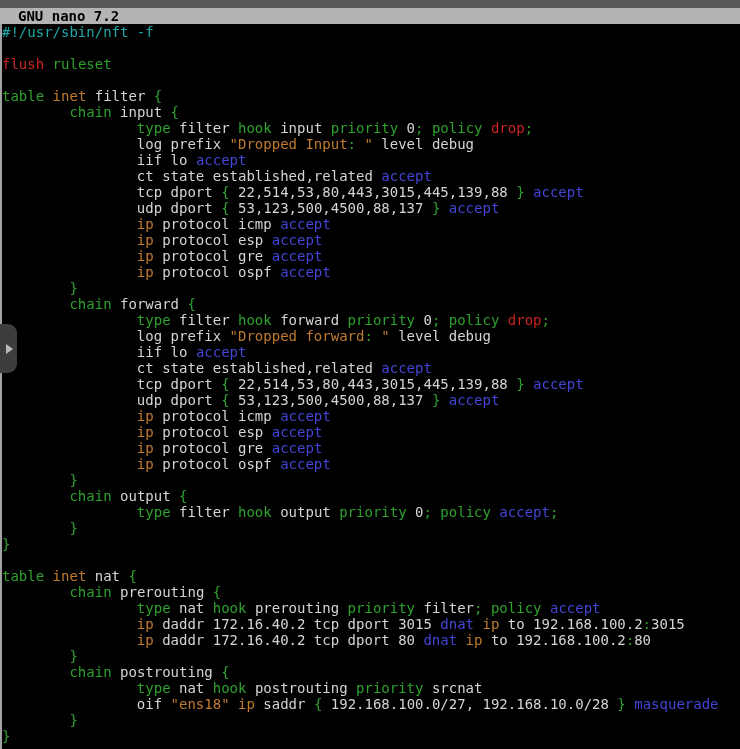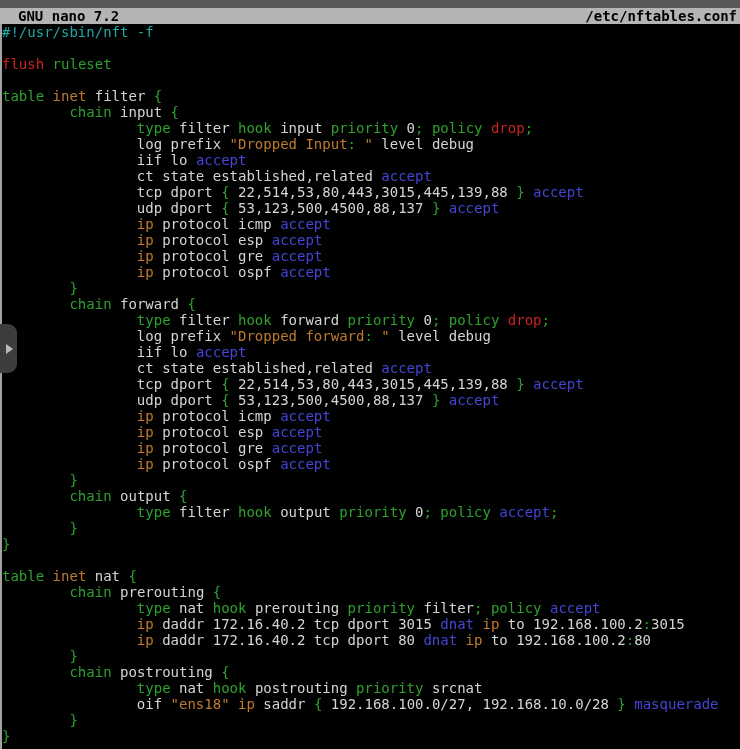--- a/index.html
+++ b/index.html
@@ -50,21 +50,20 @@
   }
 </style>
 </head>
 <body>
 
 <div class="screen">
   <div class="top-strip"></div>
 
   <div class="titlebar">
     <span class="left">GNU nano 7.2</span>
-    <span class="right">/etc/nftables.conf</span>
   </div>
 
   <div class="left-edge"></div>
 
   <div class="terminal"><div class="ln"><span style="color: rgb(31, 168, 168);">#!/usr/sbin/nft -f</span></div><div class="ln"> </div><div class="ln"><span style="color: rgb(204, 34, 34);">flush</span><span style="color: rgb(212, 212, 212);"> </span><span style="color: rgb(46, 161, 46);">ruleset</span></div><div class="ln"> </div><div class="ln"><span style="color: rgb(46, 161, 46);">table</span><span style="color: rgb(212, 212, 212);"> </span><span style="color: rgb(192, 122, 48);">inet</span><span style="color: rgb(212, 212, 212);"> filter </span><span style="color: rgb(46, 161, 46);">{</span></div><div class="ln"><span style="color: rgb(212, 212, 212);">        </span><span style="color: rgb(46, 161, 46);">chain</span><span style="color: rgb(212, 212, 212);"> input </span><span style="color: rgb(46, 161, 46);">{</span></div><div class="ln"><span style="color: rgb(212, 212, 212);">                </span><span style="color: rgb(46, 161, 46);">type</span><span style="color: rgb(212, 212, 212);"> filter </span><span style="color: rgb(46, 161, 46);">hook</span><span style="color: rgb(212, 212, 212);"> input </span><span style="color: rgb(46, 161, 46);">priority</span><span style="color: rgb(212, 212, 212);"> 0</span><span style="color: rgb(46, 161, 46);">;</span><span style="color: rgb(212, 212, 212);"> </span><span style="color: rgb(46, 161, 46);">policy</span><span style="color: rgb(212, 212, 212);"> </span><span style="color: rgb(204, 34, 34);">drop</span><span style="color: rgb(46, 161, 46);">;</span></div><div class="ln"><span style="color: rgb(212, 212, 212);">                log prefix </span><span style="color: rgb(192, 122, 48);">"Dropped Input</span><span style="color: rgb(46, 161, 46);">:</span><span style="color: rgb(192, 122, 48);"> "</span><span style="color: rgb(212, 212, 212);"> level debug</span></div><div class="ln"><span style="color: rgb(212, 212, 212);">                iif lo </span><span style="color: rgb(69, 69, 216);">accept</span></div><div class="ln"><span style="color: rgb(212, 212, 212);">                ct state established,related </span><span style="color: rgb(69, 69, 216);">accept</span></div><div class="ln"><span style="color: rgb(212, 212, 212);">                tcp dport </span><span style="color: rgb(46, 161, 46);">{</span><span style="color: rgb(212, 212, 212);"> 22,514,53,80,443,3015,445,139,88 </span><span style="color: rgb(46, 161, 46);">}</span><span style="color: rgb(212, 212, 212);"> </span><span style="color: rgb(69, 69, 216);">accept</span></div><div class="ln"><span style="color: rgb(212, 212, 212);">                udp dport </span><span style="color: rgb(46, 161, 46);">{</span><span style="color: rgb(212, 212, 212);"> 53,123,500,4500,88,137 </span><span style="color: rgb(46, 161, 46);">}</span><span style="color: rgb(212, 212, 212);"> </span><span style="color: rgb(69, 69, 216);">accept</span></div><div class="ln"><span style="color: rgb(212, 212, 212);">                </span><span style="color: rgb(192, 122, 48);">ip</span><span style="color: rgb(212, 212, 212);"> protocol icmp </span><span style="color: rgb(69, 69, 216);">accept</span></div><div class="ln"><span style="color: rgb(212, 212, 212);">                </span><span style="color: rgb(192, 122, 48);">ip</span><span style="color: rgb(212, 212, 212);"> protocol esp </span><span style="color: rgb(69, 69, 216);">accept</span></div><div class="ln"><span style="color: rgb(212, 212, 212);">                </span><span style="color: rgb(192, 122, 48);">ip</span><span style="color: rgb(212, 212, 212);"> protocol gre </span><span style="color: rgb(69, 69, 216);">accept</span></div><div class="ln"><span style="color: rgb(212, 212, 212);">                </span><span style="color: rgb(192, 122, 48);">ip</span><span style="color: rgb(212, 212, 212);"> protocol ospf </span><span style="color: rgb(69, 69, 216);">accept</span></div><div class="ln"><span style="color: rgb(212, 212, 212);">        </span><span style="color: rgb(46, 161, 46);">}</span></div><div class="ln"><span style="color: rgb(212, 212, 212);">        </span><span style="color: rgb(46, 161, 46);">chain</span><span style="color: rgb(212, 212, 212);"> forward </span><span style="color: rgb(46, 161, 46);">{</span></div><div class="ln"><span style="color: rgb(212, 212, 212);">                </span><span style="color: rgb(46, 161, 46);">type</span><span style="color: rgb(212, 212, 212);"> filter </span><span style="color: rgb(46, 161, 46);">hook</span><span style="color: rgb(212, 212, 212);"> forward </span><span style="color: rgb(46, 161, 46);">priority</span><span style="color: rgb(212, 212, 212);"> 0</span><span style="color: rgb(46, 161, 46);">;</span><span style="color: rgb(212, 212, 212);"> </span><span style="color: rgb(46, 161, 46);">policy</span><span style="color: rgb(212, 212, 212);"> </span><span style="color: rgb(204, 34, 34);">drop</span><span style="color: rgb(46, 161, 46);">;</span></div><div class="ln"><span style="color: rgb(212, 212, 212);">                log prefix </span><span style="color: rgb(192, 122, 48);">"Dropped forward</span><span style="color: rgb(46, 161, 46);">:</span><span style="color: rgb(192, 122, 48);"> "</span><span style="color: rgb(212, 212, 212);"> level debug</span></div><div class="ln"><span style="color: rgb(212, 212, 212);">                iif lo </span><span style="color: rgb(69, 69, 216);">accept</span></div><div class="ln"><span style="color: rgb(212, 212, 212);">                ct state established,related </span><span style="color: rgb(69, 69, 216);">accept</span></div><div class="ln"><span style="color: rgb(212, 212, 212);">                tcp dport </span><span style="color: rgb(46, 161, 46);">{</span><span style="color: rgb(212, 212, 212);"> 22,514,53,80,443,3015,445,139,88 </span><span style="color: rgb(46, 161, 46);">}</span><span style="color: rgb(212, 212, 212);"> </span><span style="color: rgb(69, 69, 216);">accept</span></div><div class="ln"><span style="color: rgb(212, 212, 212);">                udp dport </span><span style="color: rgb(46, 161, 46);">{</span><span style="color: rgb(212, 212, 212);"> 53,123,500,4500,88,137 </span><span style="color: rgb(46, 161, 46);">}</span><span style="color: rgb(212, 212, 212);"> </span><span style="color: rgb(69, 69, 216);">accept</span></div><div class="ln"><span style="color: rgb(212, 212, 212);">                </span><span style="color: rgb(192, 122, 48);">ip</span><span style="color: rgb(212, 212, 212);"> protocol icmp </span><span style="color: rgb(69, 69, 216);">accept</span></div><div class="ln"><span style="color: rgb(212, 212, 212);">                </span><span style="color: rgb(192, 122, 48);">ip</span><span style="color: rgb(212, 212, 212);"> protocol esp </span><span style="color: rgb(69, 69, 216);">accept</span></div><div class="ln"><span style="color: rgb(212, 212, 212);">                </span><span style="color: rgb(192, 122, 48);">ip</span><span style="color: rgb(212, 212, 212);"> protocol gre </span><span style="color: rgb(69, 69, 216);">accept</span></div><div class="ln"><span style="color: rgb(212, 212, 212);">                </span><span style="color: rgb(192, 122, 48);">ip</span><span style="color: rgb(212, 212, 212);"> protocol ospf </span><span style="color: rgb(69, 69, 216);">accept</span></div><div class="ln"><span style="color: rgb(212, 212, 212);">        </span><span style="color: rgb(46, 161, 46);">}</span></div><div class="ln"><span style="color: rgb(212, 212, 212);">        </span><span style="color: rgb(46, 161, 46);">chain</span><span style="color: rgb(212, 212, 212);"> output </span><span style="color: rgb(46, 161, 46);">{</span></div><div class="ln"><span style="color: rgb(212, 212, 212);">                </span><span style="color: rgb(46, 161, 46);">type</span><span style="color: rgb(212, 212, 212);"> filter </span><span style="color: rgb(46, 161, 46);">hook</span><span style="color: rgb(212, 212, 212);"> output </span><span style="color: rgb(46, 161, 46);">priority</span><span style="color: rgb(212, 212, 212);"> 0</span><span style="color: rgb(46, 161, 46);">;</span><span style="color: rgb(212, 212, 212);"> </span><span style="color: rgb(46, 161, 46);">policy</span><span style="color: rgb(212, 212, 212);"> </span><span style="color: rgb(69, 69, 216);">accept</span><span style="color: rgb(46, 161, 46);">;</span></div><div class="ln"><span style="color: rgb(212, 212, 212);">        </span><span style="color: rgb(46, 161, 46);">}</span></div><div class="ln"><span style="color: rgb(46, 161, 46);">}</span></div><div class="ln"> </div><div class="ln"><span style="color: rgb(46, 161, 46);">table</span><span style="color: rgb(212, 212, 212);"> </span><span style="color: rgb(192, 122, 48);">inet</span><span style="color: rgb(212, 212, 212);"> nat </span><span style="color: rgb(46, 161, 46);">{</span></div><div class="ln"><span style="color: rgb(212, 212, 212);">        </span><span style="color: rgb(46, 161, 46);">chain</span><span style="color: rgb(212, 212, 212);"> prerouting </span><span style="color: rgb(46, 161, 46);">{</span></div><div class="ln"><span style="color: rgb(212, 212, 212);">                </span><span style="color: rgb(46, 161, 46);">type</span><span style="color: rgb(212, 212, 212);"> nat </span><span style="color: rgb(46, 161, 46);">hook</span><span style="color: rgb(212, 212, 212);"> prerouting </span><span style="color: rgb(46, 161, 46);">priority</span><span style="color: rgb(212, 212, 212);"> filter</span><span style="color: rgb(46, 161, 46);">;</span><span style="color: rgb(212, 212, 212);"> </span><span style="color: rgb(46, 161, 46);">policy</span><span style="color: rgb(212, 212, 212);"> </span><span style="color: rgb(69, 69, 216);">accept</span></div><div class="ln"><span style="color: rgb(212, 212, 212);">                </span><span style="color: rgb(192, 122, 48);">ip</span><span style="color: rgb(212, 212, 212);"> daddr 172.16.40.2 tcp dport 3015 </span><span style="color: rgb(69, 69, 216);">dnat</span><span style="color: rgb(212, 212, 212);"> </span><span style="color: rgb(192, 122, 48);">ip</span><span style="color: rgb(212, 212, 212);"> to 192.168.100.2</span><span style="color: rgb(46, 161, 46);">:</span><span style="color: rgb(212, 212, 212);">3015</span></div><div class="ln"><span style="color: rgb(212, 212, 212);">                </span><span style="color: rgb(192, 122, 48);">ip</span><span style="color: rgb(212, 212, 212);"> daddr 172.16.40.2 tcp dport 80 </span><span style="color: rgb(69, 69, 216);">dnat</span><span style="color: rgb(212, 212, 212);"> </span><span style="color: rgb(192, 122, 48);">ip</span><span style="color: rgb(212, 212, 212);"> to 192.168.100.2</span><span style="color: rgb(46, 161, 46);">:</span><span style="color: rgb(212, 212, 212);">80</span></div><div class="ln"><span style="color: rgb(212, 212, 212);">        </span><span style="color: rgb(46, 161, 46);">}</span></div><div class="ln"><span style="color: rgb(212, 212, 212);">        </span><span style="color: rgb(46, 161, 46);">chain</span><span style="color: rgb(212, 212, 212);"> postrouting </span><span style="color: rgb(46, 161, 46);">{</span></div><div class="ln"><span style="color: rgb(212, 212, 212);">                </span><span style="color: rgb(46, 161, 46);">type</span><span style="color: rgb(212, 212, 212);"> nat </span><span style="color: rgb(46, 161, 46);">hook</span><span style="color: rgb(212, 212, 212);"> postrouting </span><span style="color: rgb(46, 161, 46);">priority</span><span style="color: rgb(212, 212, 212);"> srcnat</span></div><div class="ln"><span style="color: rgb(212, 212, 212);">                oif </span><span style="color: rgb(192, 122, 48);">"ens18"</span><span style="color: rgb(212, 212, 212);"> </span><span style="color: rgb(192, 122, 48);">ip</span><span style="color: rgb(212, 212, 212);"> saddr </span><span style="color: rgb(46, 161, 46);">{</span><span style="color: rgb(212, 212, 212);"> 192.168.100.0/27, 192.168.10.0/28 </span><span style="color: rgb(46, 161, 46);">}</span><span style="color: rgb(212, 212, 212);"> </span><span style="color: rgb(69, 69, 216);">masquerade</span></div><div class="ln"><span style="color: rgb(212, 212, 212);">        </span><span style="color: rgb(46, 161, 46);">}</span></div><div class="ln"><span style="color: rgb(46, 161, 46);">}</span></div></div>
 
   <div class="side-tab">
     <span class="tri"></span>
   </div>
 </div>

